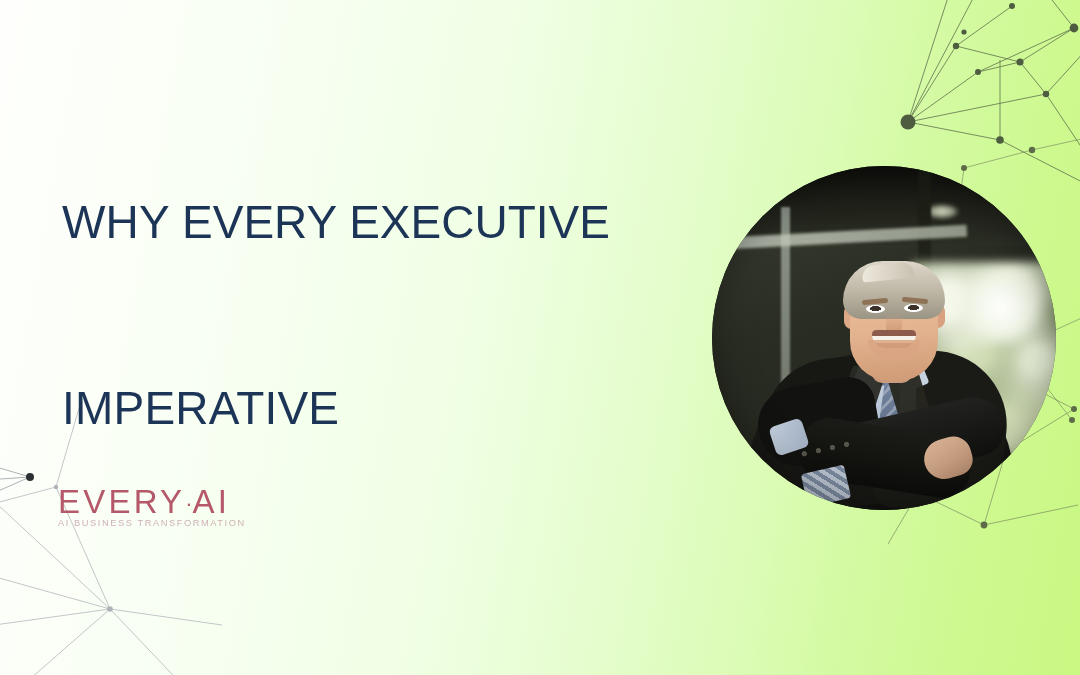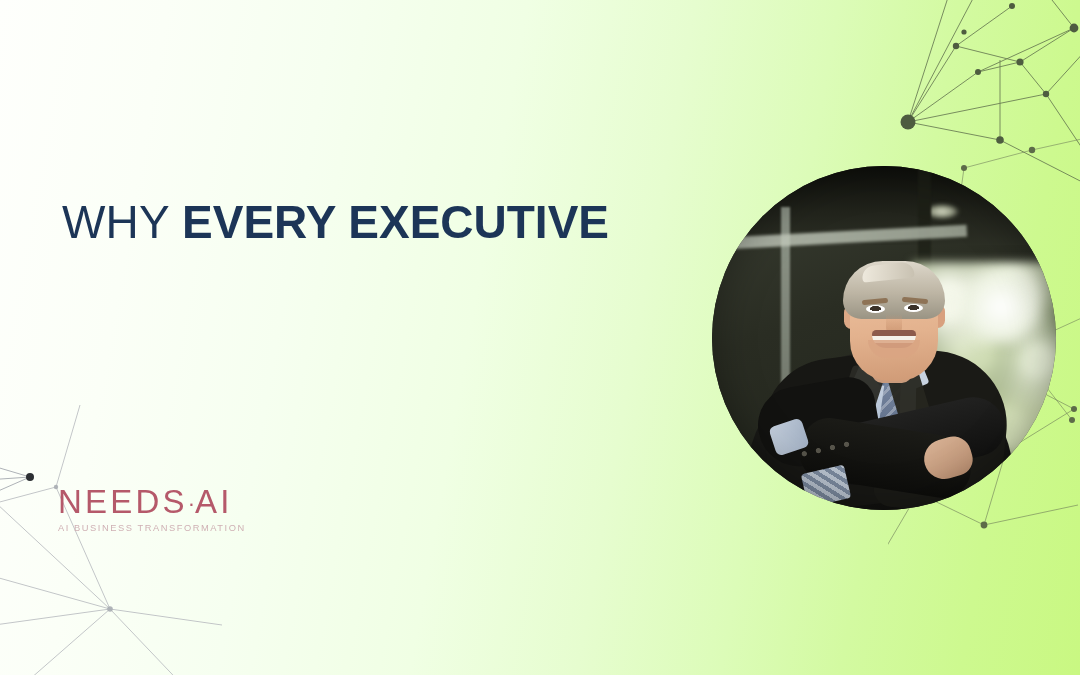--- a/index.html
+++ b/index.html
@@ -45,39 +45,38 @@
     left:62px;
     top:191px;
     width:640px;
     color:#1c3557;
     font-size:46px;
     line-height:62px;
     letter-spacing:0.2px;
     font-weight:300;
     text-transform:uppercase;
   }
-  #headline .bold { font-weight:700; letter-spacing:0px; }
+  #headline .bold { font-weight:400; letter-spacing:0px; }
 
   
   #logo { position:absolute; left:58px; top:485px; }
   #logo-word {
     font-size:33px;
     font-weight:300;
     letter-spacing:3.2px;
     color:#b5596a;
     line-height:1;
     white-space:nowrap;
   }
   #logo-word .dot {
     font-size:22px;
     vertical-align:2px;
     letter-spacing:0px;
   }
   #logo-tagline {
-    margin-top:5px;
     font-size:9.3px;
     font-weight:400;
     letter-spacing:1.55px;
     color:#cfb0b4;
     white-space:nowrap;
   }
 
   
   #portrait {
     position:absolute;
@@ -397,25 +396,26 @@
       <line x1="44" y1="22" x2="-6" y2="44"></line>
       <line x1="44" y1="22" x2="-14" y2="26"></line>
     </g>
     <circle cx="44" cy="22" r="4" fill="#2c2f33"></circle>
   </svg>
 
   <h1 id="headline">
     <span>WHY </span><span class="bold">EVERY EXECUTIVE</span><br>
     <br>
     <br>
+    <span>IMPERATIVE</span>
   </h1>
 
   <div id="logo">
     <div id="logo-word">
-      <span>NEEDS</span><span class="dot">·</span><span>AI</span>
+      <span>EVERY</span><span class="dot">·</span><span>AI</span>
     </div>
     <div id="logo-tagline">AI BUSINESS TRANSFORMATION</div>
   </div>
 
   <div id="portrait">
     <div id="portrait-inner">
       <div class="ph bg-wall"></div>
       <div class="ph bg-ceiling"></div>
       <div class="ph bg-ceil-light"></div>
       <div class="ph bg-frame-v"></div>

